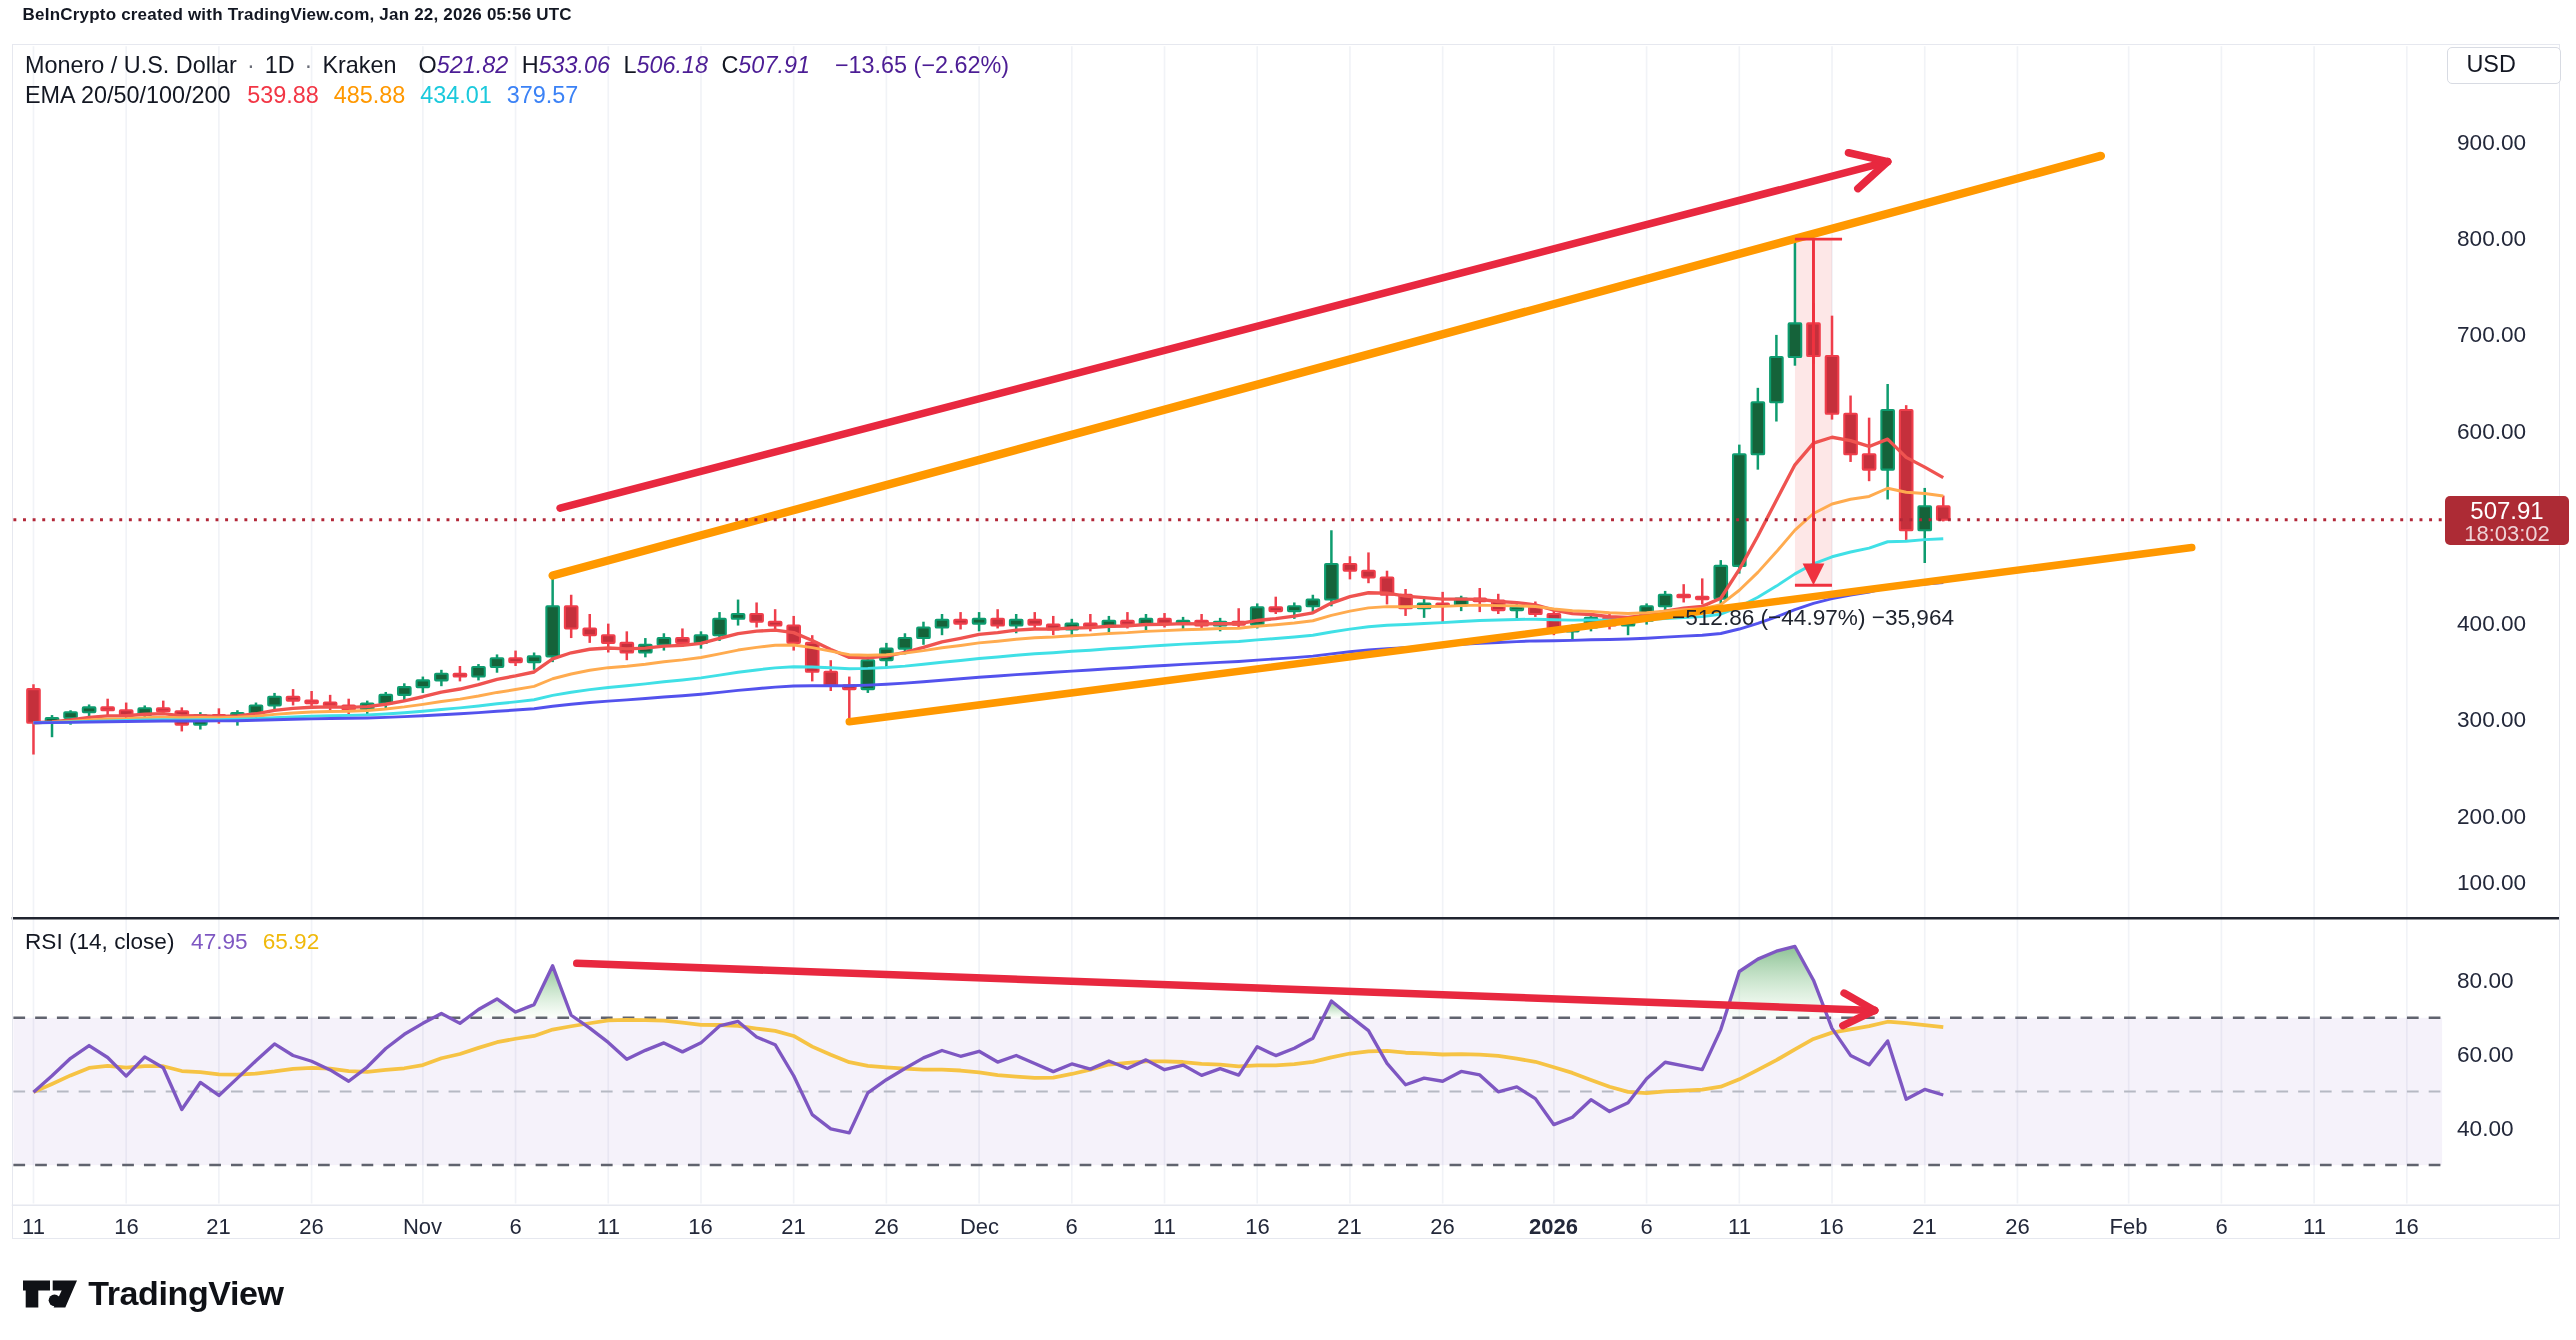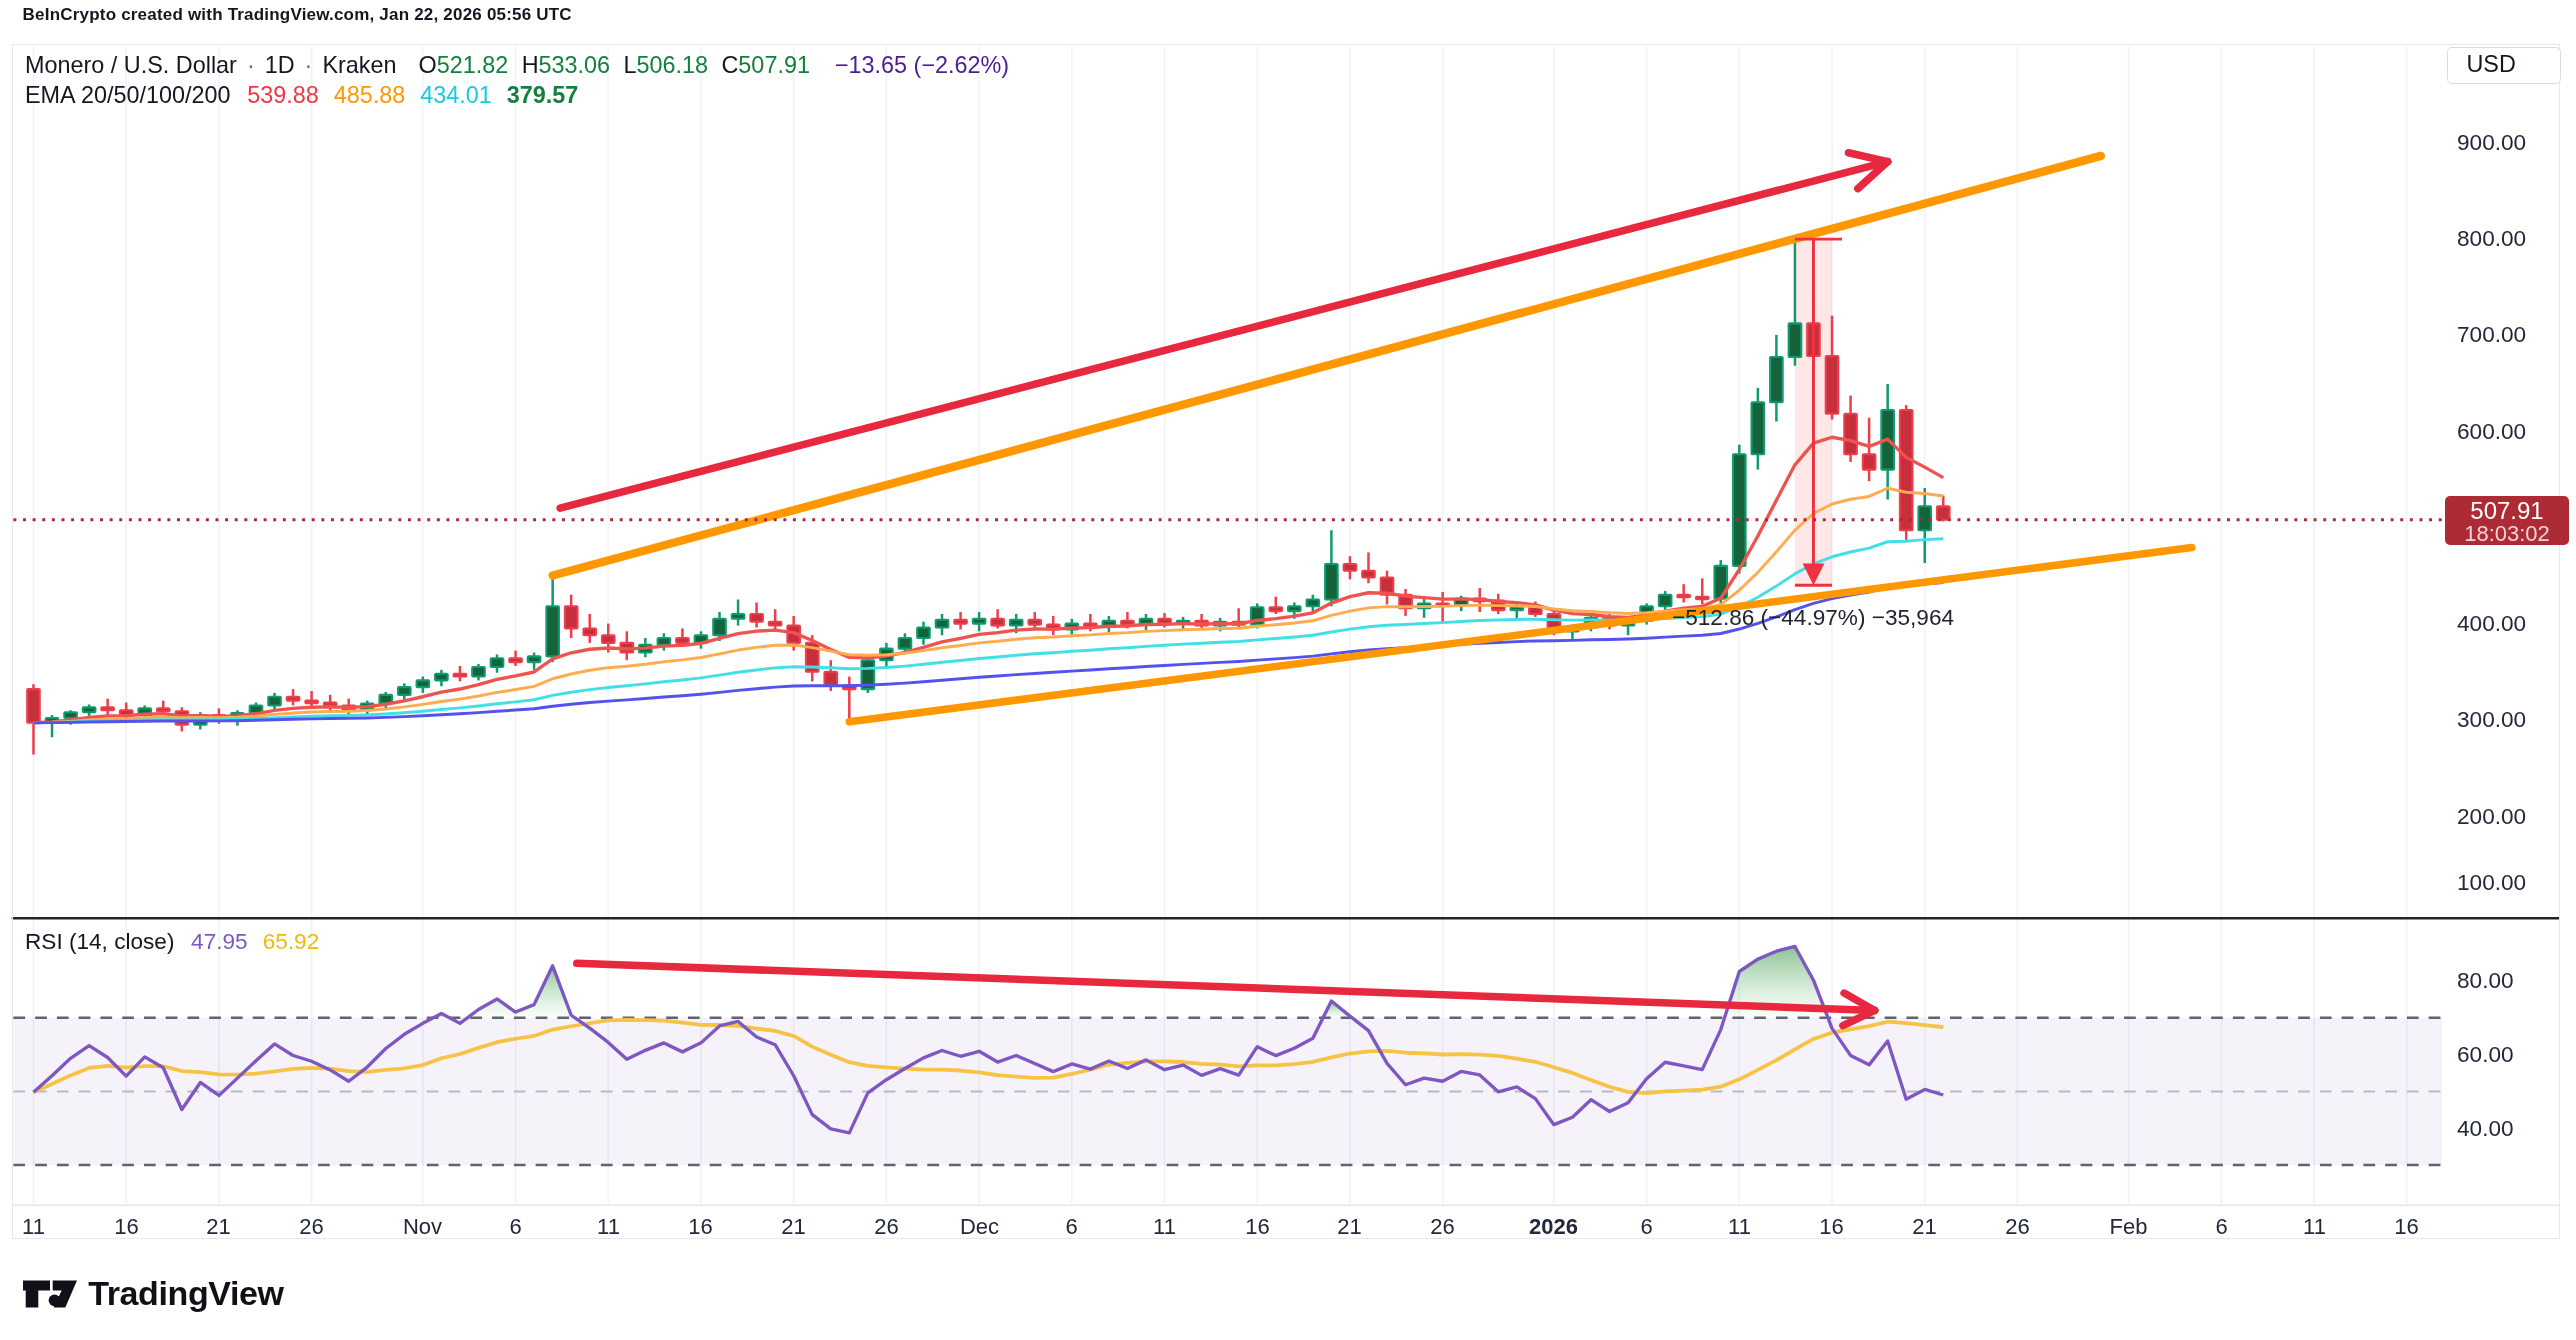--- a/index.html
+++ b/index.html
@@ -6,21 +6,21 @@
   body{width:2576px;height:1341px;overflow:hidden;background:#ffffff;position:relative;
        font-family:"Liberation Sans", sans-serif;color:#131722;}
   .abs{position:absolute;}
   #chart-svg{position:absolute;left:0;top:0;}
   #attribution{left:22.6px;top:5px;font-size:17px;font-weight:700;letter-spacing:0.2px;}
   #widget-border{left:11.7px;top:44px;width:2548px;height:1195px;border:1.7px solid #e6e8ef;box-sizing:border-box;pointer-events:none;}
   #legend1{left:25px;top:52px;font-size:23.4px;display:flex;align-items:center;white-space:nowrap;}
   #legend1 .sep{color:#6a6d78;margin:0 10px;}
   #legend1 .ohlc{margin-left:22px;display:flex;gap:13.4px;}
   #legend1 .pair b{font-weight:400;color:#131722;}
-  #legend1 .pair span{color:#15803d;}
+  #legend1 .pair span{color:#4c1d95;font-style:italic;}
   #legend1 .chg{color:#4c1d95;margin-left:25px;text-align:right;}
   #legend2{left:25px;top:82px;font-size:23.4px;display:flex;gap:16.7px;align-items:center;white-space:nowrap;}
   #rsi-legend{left:25px;top:929px;font-size:22.6px;display:flex;gap:16.7px;align-items:center;white-space:nowrap;}
   .tick-label{position:absolute;font-size:22.6px;color:#23283a;height:27px;line-height:27px;}
   .time-label{position:absolute;font-size:22px;color:#23283a;width:117px;text-align:center;top:1214px;}
   #usd-button{left:2447px;top:47px;width:114px;height:37px;border:1.7px solid #d8dbe3;border-radius:5px;
               box-sizing:border-box;font-size:23.4px;line-height:33px;padding-left:18.4px;background:#fff;}
   #price-badge{left:2445px;top:496px;width:124px;height:49px;border-radius:5px;text-align:center;}
   #price-badge .p{color:#ffffff;font-size:24px;line-height:27px;padding-top:0.8px;}
   #price-badge .t{color:#eed2d6;font-size:22px;line-height:20px;}
@@ -330,21 +330,21 @@
     </span>
   <span class="chg">−13.65 (−2.62%)</span>
 </div>
 
 <div id="legend2" class="abs">
   <span>EMA 20/50/100/200</span>
   <span id="ema-values" style="display:flex;gap:15px;">
       <span style="color: rgb(242, 54, 69);">539.88</span>
       <span style="color: rgb(255, 152, 0);">485.88</span>
       <span style="color: rgb(27, 201, 220);">434.01</span>
-      <span style="color: #15803d; font-weight: bold;">379.57</span>
+      <span style="color: #3b82f6;">379.57</span>
     </span>
 </div>
 
 <div id="rsi-legend" class="abs">
   <span>RSI (14, close)</span>
   <span id="rsi-values" style="display:flex;gap:15px;">
       <span style="color: rgb(126, 87, 194);">47.95</span>
       <span style="color: rgb(240, 185, 11);">65.92</span>
     </span>
 </div>

